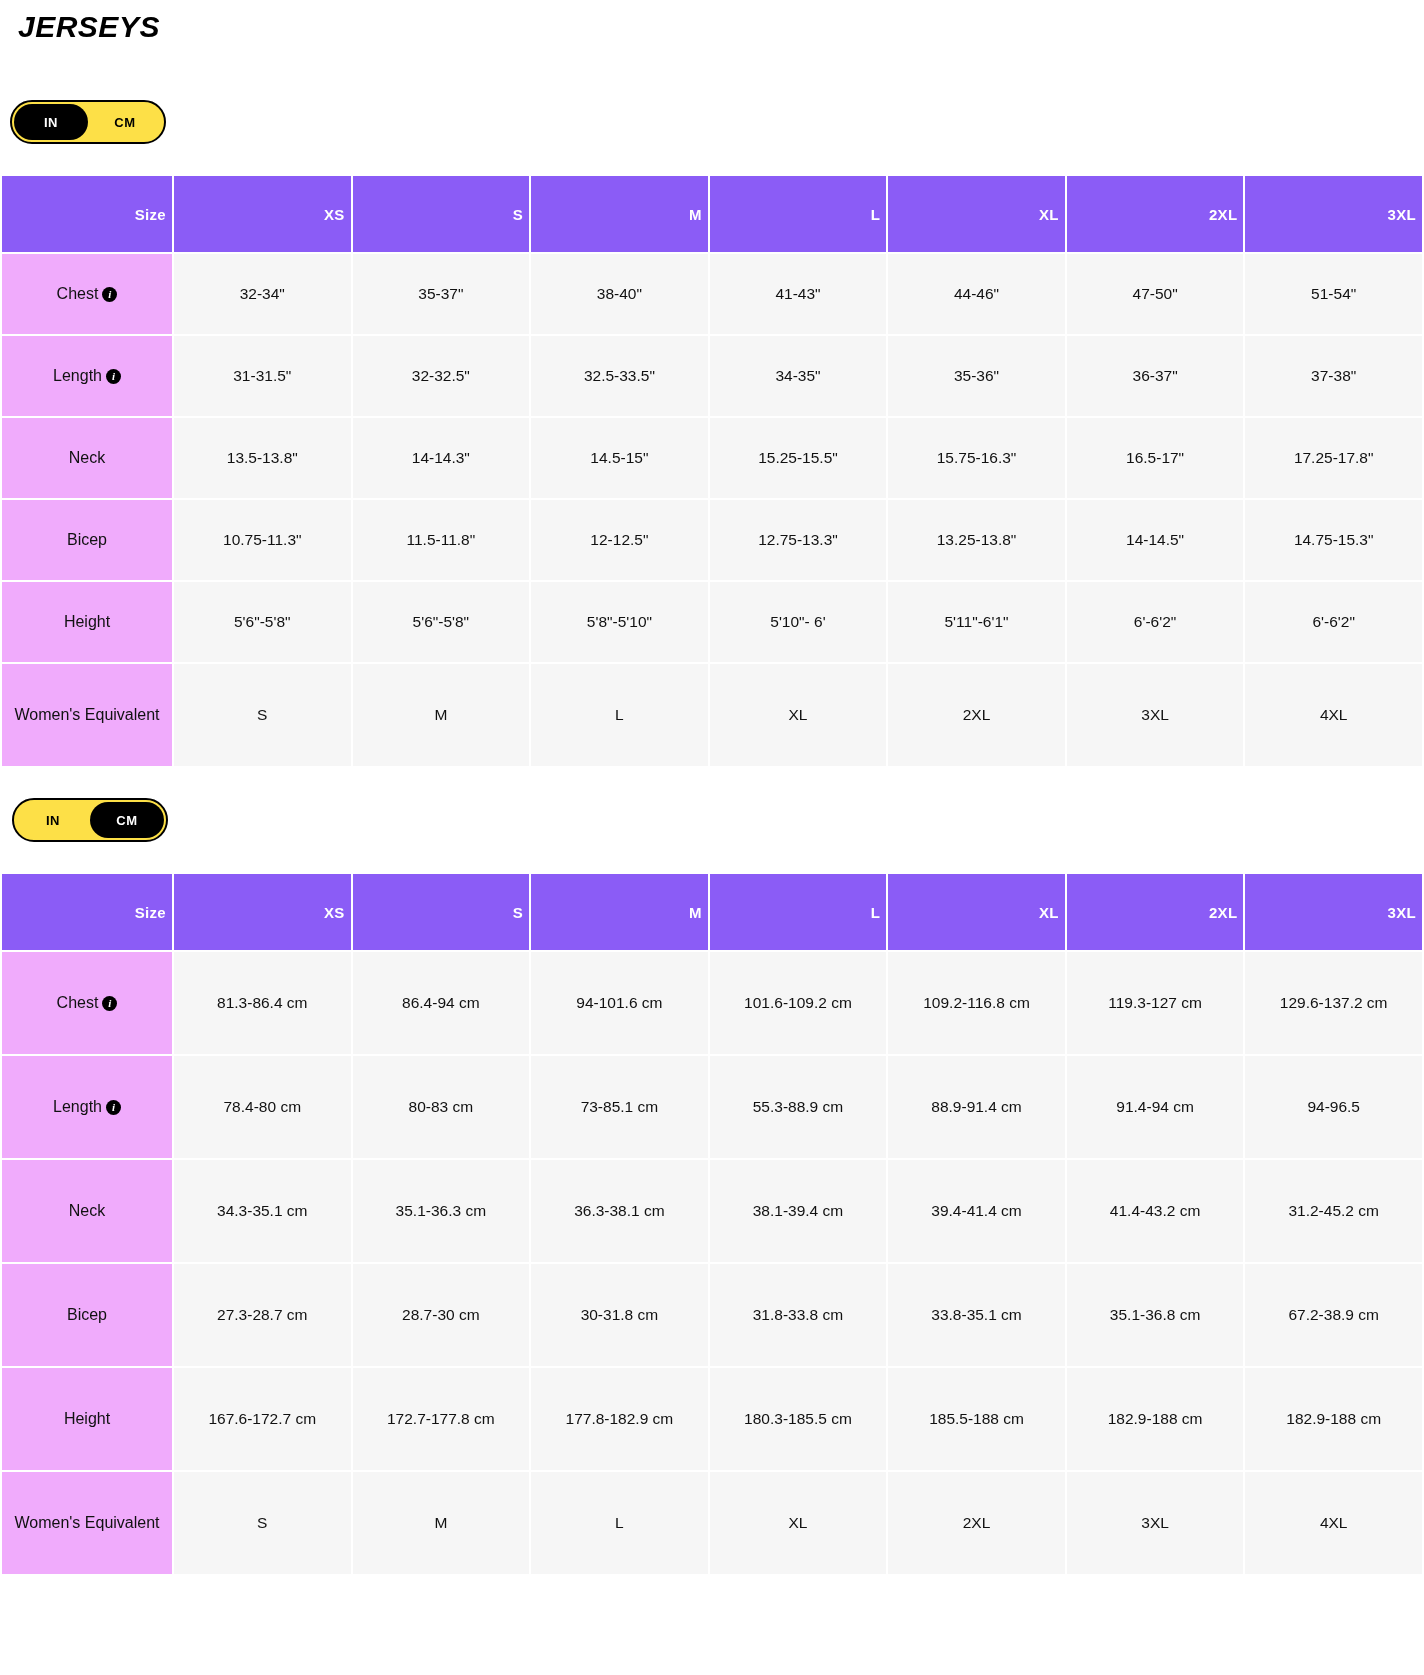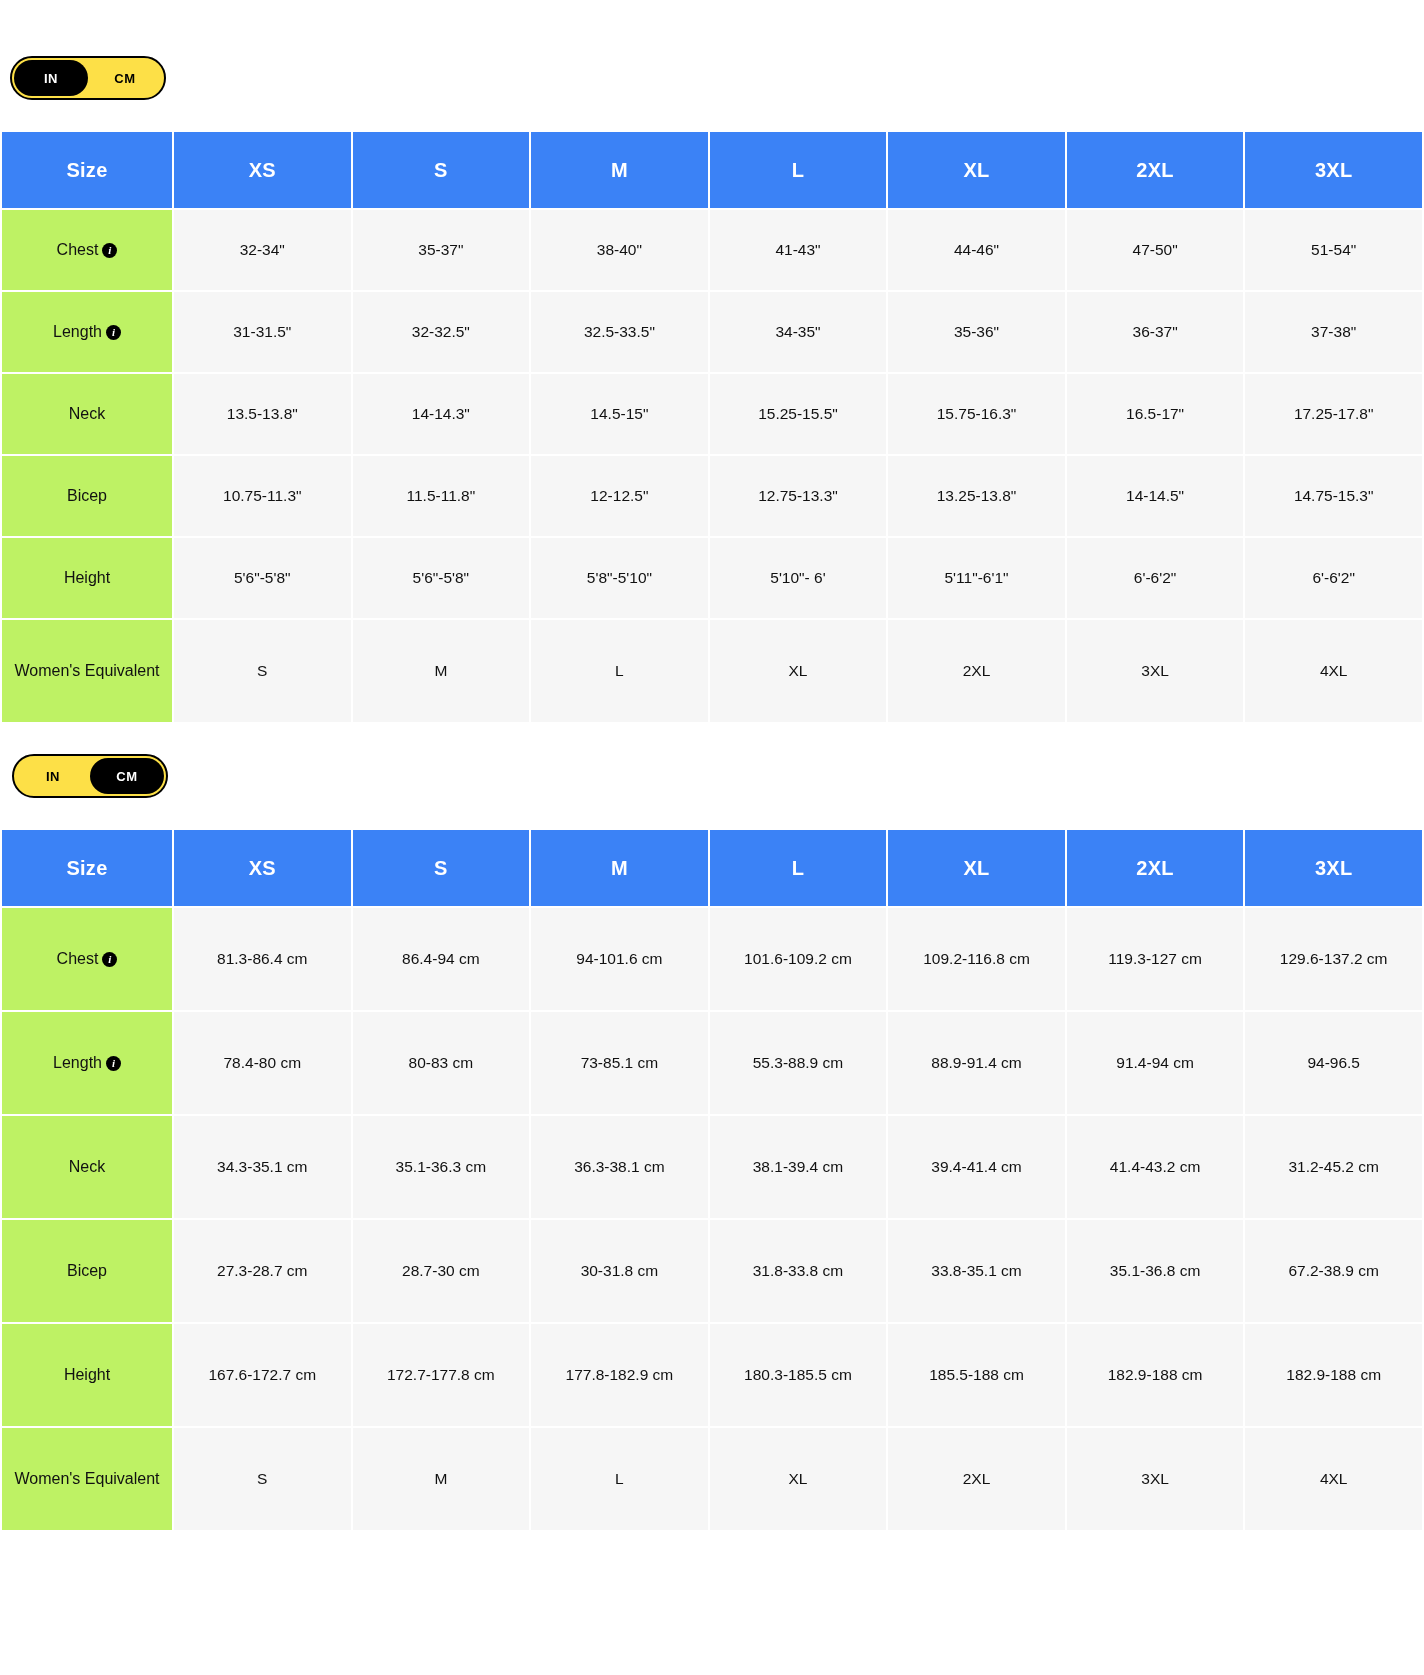--- a/index.html
+++ b/index.html
@@ -66,30 +66,31 @@
   }
   .table-wrap { margin-top: 30px; }
   th, td {
     border: 2px solid #ffffff;
     text-align: center;
     vertical-align: middle;
     font-size: 15px;
     padding: 10px 6px;
   }
   thead th {
-    background: #3b82f6;
+    background: #8b5cf6;
     color: #ffffff;
     font-weight: bold;
     height: 78px;
-    font-size: 20px;
+    font-size: 15px;
     letter-spacing: 0.3px;
+    text-align: right;
   }
   thead th.size-head { width: 172px; }
   tbody th.row-head {
-    background: #bef264;
+    background: #f0abfc;
     color: #111;
     font-weight: normal;
     font-size: 16px;
     width: 172px;
   }
   tbody td {
     background: #f6f6f6;
     color: #111;
     font-size: 15.5px;
   }
@@ -114,20 +115,21 @@
     line-height: 1;
     cursor: pointer;
   }
   .cell-label { display: inline-flex; align-items: center; justify-content: center; }
 </style>
 </head>
 <body>
 
 <div class="page">
 
+  <h1 class="title">JERSEYS</h1>
 
   <div class="toggle-wrap-1">
     <div class="toggle">
       <div class="opt active">IN</div>
       <div class="opt">CM</div>
     </div>
   </div>
 
   <div class="table-wrap">
     <table>

